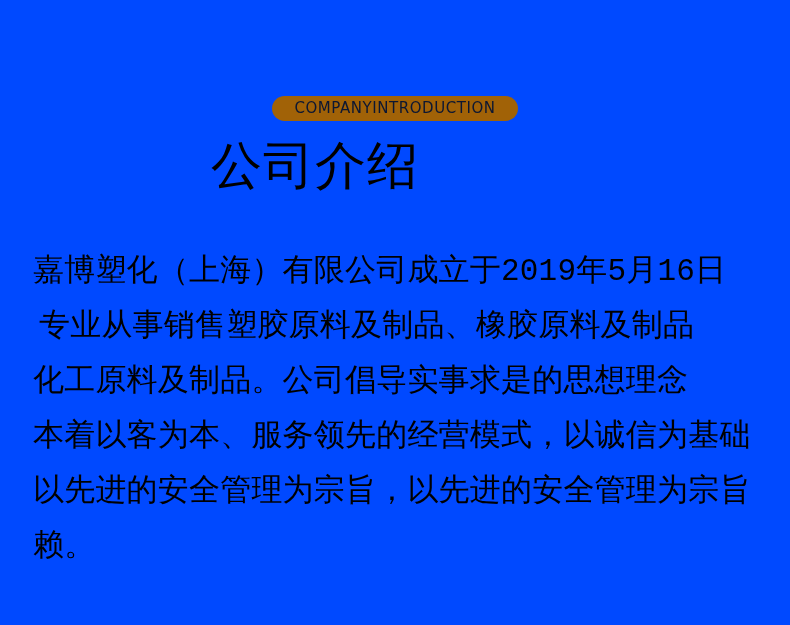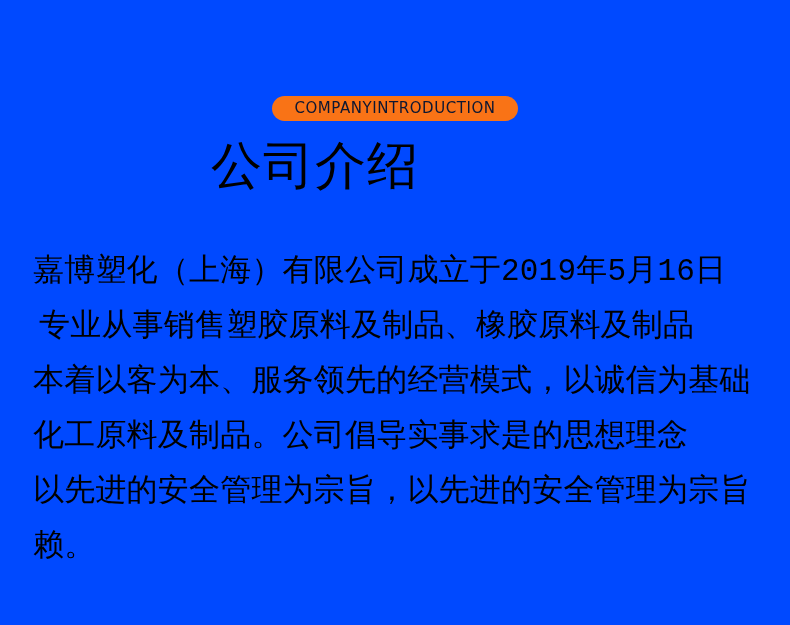--- a/index.html
+++ b/index.html
@@ -30,21 +30,21 @@
     text-align: center;
   }
 
   .badge {
     display: inline-block;
     box-sizing: border-box;
     margin-top: 96px;
     min-width: 243px;
     padding: 3px 22px 4px 22px;
     border-radius: 999px;
-    background: #f97316;
+    background: #a16207;
     color: #0c1733;
     font-size: 15px;
     line-height: 18px;
     letter-spacing: 0.55px;
     font-weight: 400;
     white-space: nowrap;
     font-family: "DejaVu Sans", "Liberation Sans", sans-serif;
   }
 
   .page-title {
@@ -92,19 +92,19 @@
 
   <div class="header">
     <span class="badge">COMPANYINTRODUCTION</span>
   </div>
 
   <h1 class="page-title">公司介绍</h1>
 
   <div class="body-copy">
     <div class="body-line">嘉博塑化（上海）有限公司成立于2019年5月16日</div>
     <div class="body-line indent">专业从事销售塑胶原料及制品、橡胶原料及制品</div>
+    <div class="body-line">化工原料及制品。公司倡导实事求是的思想理念</div>
     <div class="body-line">本着以客为本、服务领先的经营模式，以诚信为基础</div>
-    <div class="body-line">化工原料及制品。公司倡导实事求是的思想理念</div>
     <div class="body-line">以先进的安全管理为宗旨，以先进的安全管理为宗旨</div>
     <div class="body-line">赖。</div>
   </div>
 
 </div>
 
 </body></html>

